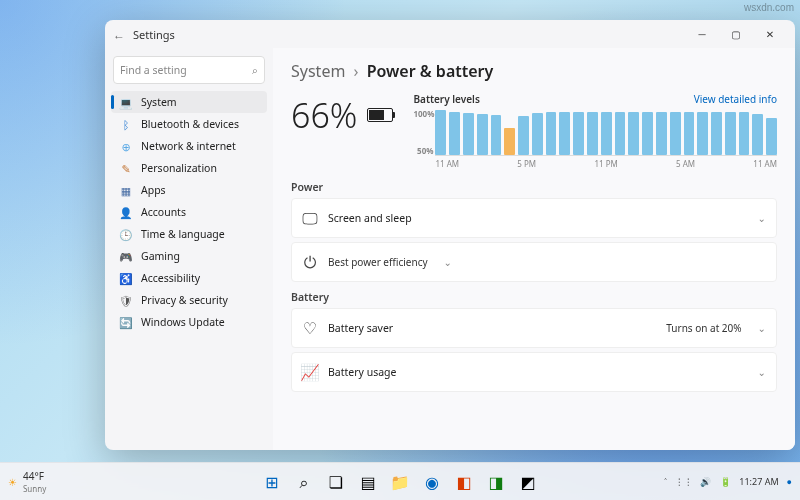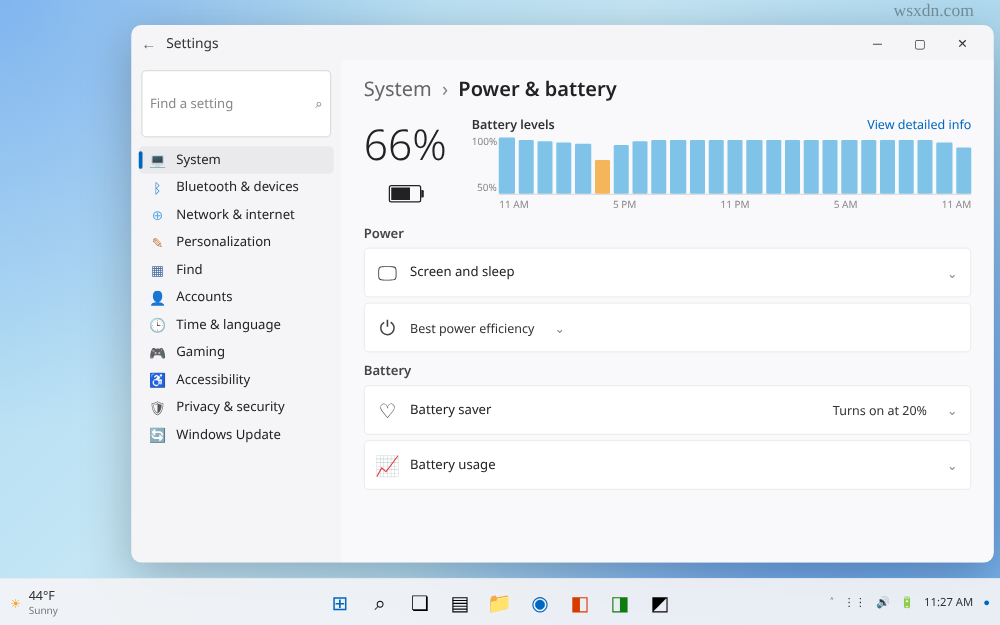--- a/index.html
+++ b/index.html
@@ -9,45 +9,45 @@
   .bloom.b2 { left: -350px; top: -350px; opacity: .6; }
 
   .window { position: absolute; left: 105px; top: 20px; width: 690px; height: 430px; background: #f5f5f7; border-radius: 8px; box-shadow: 0 10px 40px rgba(0,0,0,.25); display: flex; flex-direction: column; overflow: hidden; }
   .titlebar { height: 28px; display: flex; align-items: center; padding: 0 8px; font-size: 11px; color: #333; }
   .titlebar .back { margin-right: 8px; color: #666; font-size: 12px; }
   .titlebar .spacer { flex: 1; }
   .winbtn { width: 34px; height: 28px; display: flex; align-items: center; justify-content: center; color: #333; font-size: 10px; }
 
   .body { flex: 1; display: flex; overflow: hidden; }
   .sidebar { width: 168px; padding: 4px 6px; display: flex; flex-direction: column; gap: 1px; }
-  .search { display: flex; align-items: center; background: #fff; border: 1px solid #ddd; border-radius: 4px; padding: 19px 6px; margin: 4px 2px 6px; font-size: 10.5px; color: #888; }
+  .search { display: flex; align-items: center; background: #fff; border: 1px solid #ddd; border-radius: 4px; padding: 6px 6px; margin: 4px 2px 6px; font-size: 10.5px; color: #888; }
   .search .sicon { margin-left: auto; color: #777; }
   .navitem { display: flex; align-items: center; gap: 8px; padding: 4px 8px; border-radius: 4px; font-size: 10.5px; color: #222; position: relative; }
   .navitem.active { background: #eaeaec; }
   .navitem.active::before { content: ""; position: absolute; left: 0; top: 4px; bottom: 4px; width: 3px; background: #0067c0; border-radius: 2px; }
   .nicon { width: 14px; height: 14px; display: flex; align-items: center; justify-content: center; font-size: 11px; }
 
   .content { flex: 1; background: #f9f9fb; padding: 8px 18px 12px; overflow-y: auto; }
   .crumbs { font-size: 16px; color: #222; margin: 4px 0 10px; }
   .crumbs .c1 { color: #666; font-weight: 400; }
   .crumbs .sep { color: #888; margin: 0 4px; }
   .crumbs .c2 { font-weight: 600; text-align: right; }
 
   .hero { display: flex; align-items: flex-start; gap: 20px; margin-bottom: 10px; }
-  .pct { font-size: 34px; font-weight: 300; color: #222; display: flex; align-items: center; gap: 10px; flex-direction: column; }
+  .pct { font-size: 34px; font-weight: 300; color: #222; display: flex; align-items: center; gap: 10px; }
   .batt-icon { width: 26px; height: 14px; border: 1.5px solid #222; border-radius: 2px; position: relative; }
   .batt-icon::after { content:""; position:absolute; right:-3px; top:3px; width:2px; height:6px; background:#222; border-radius:0 1px 1px 0; }
   .batt-icon .fill { position:absolute; left:1px; top:1px; bottom:1px; width:60%; background:#222; }
 
   .chartwrap { flex: 1; }
   .chart-head { display: flex; justify-content: space-between; font-size: 10px; margin-bottom: 2px; }
   .chart-head .lbl { color: #333; font-weight: 600; }
   .chart-head .link { color: #0067c0; cursor: pointer; }
   .chart { position: relative; height: 62px; padding-left: 22px; }
-  .ylabels { position: absolute; left: 0; top: 0; bottom: 14px; width: 20px; display: flex; flex-direction: column; justify-content: space-between; font-size: 8px; color: #888; text-align: right; }
+  .ylabels { position: absolute; left: 0; top: 0; bottom: 14px; width: 20px; display: flex; flex-direction: column; justify-content: space-between; font-size: 8px; color: #888; text-align: right; font-weight: bold; }
   .bars { height: 48px; display: flex; align-items: flex-end; gap: 3px; border-bottom: 1px solid #ddd; }
   .bar { flex: 1; background: #7fc4e8; border-radius: 1px; min-width: 0; }
   .bar.hl { background: #f5b55a; }
   .xlabels { display: flex; justify-content: space-between; font-size: 8px; color: #888; margin-top: 2px; }
 
   .section-label { font-size: 10.5px; color: #444; font-weight: 600; margin: 8px 0 4px; }
   .card { background: #fff; border: 1px solid #eee; border-radius: 4px; padding: 8px 10px; display: flex; align-items: center; gap: 10px; margin-bottom: 4px; }
   .card .cicon { width: 16px; color: #444; display:flex; align-items:center; justify-content:center; }
   .card .ctxt { flex: 1; }
   .card .ctitle { font-size: 10.5px; color: #222; }
@@ -55,21 +55,21 @@
   .card .cval { font-size: 10px; color: #333; }
   .card .chev { color: #888; font-size: 10px; margin-left: 6px; }
 
   .taskbar { position: absolute; left: 0; right: 0; bottom: 0; height: 38px; background: rgba(243,243,245,0.92); backdrop-filter: blur(10px); display: flex; align-items: center; padding: 0 8px; border-top: 1px solid rgba(0,0,0,.05); }
   .tb-left { display: flex; align-items: center; gap: 6px; font-size: 10px; color: #333; }
   .tb-center { position: absolute; left: 50%; transform: translateX(-50%); display: flex; gap: 4px; }
   .tb-icon { width: 28px; height: 28px; display: flex; align-items: center; justify-content: center; border-radius: 4px; }
   .tb-icon svg, .tb-icon span { width: 18px; height: 18px; font-size: 16px; display:flex; align-items:center; justify-content:center; }
   .tb-right { margin-left: auto; display: flex; align-items: center; gap: 8px; font-size: 9px; color: #333; }
   .sun { color: #f5a623; }
-  .watermark { position: absolute; right: 21px; top: 2px; font-size: 14px; color: rgba(0,0,0,0.35); font-family: Liberation Serif, serif; }
+  .watermark { position: absolute; right: 6px; top: 2px; font-size: 10px; color: rgba(0,0,0,0.35); font-family: Liberation Sans, sans-serif; }
 </style>
 </head>
 <body>
 <div class="bloom b1"></div>
 <div class="bloom b2"></div>
 <div class="watermark">wsxdn.com</div>
 
 <div class="window">
   <div class="titlebar">
     <span class="back">←</span>
@@ -97,21 +97,21 @@
           <div class="navitem">
             <span class="nicon" style="color:#5aa9e6">⊕</span>
             <span>Network &amp; internet</span>
           </div>
           <div class="navitem">
             <span class="nicon" style="color:#c47a3d">✎</span>
             <span>Personalization</span>
           </div>
           <div class="navitem">
             <span class="nicon" style="color:#4a6fa5">▦</span>
-            <span>Find</span>
+            <span>Apps</span>
           </div>
           <div class="navitem">
             <span class="nicon" style="color:#3a8bbb">👤</span>
             <span>Accounts</span>
           </div>
           <div class="navitem">
             <span class="nicon" style="color:#555">🕒</span>
             <span>Time &amp; language</span>
           </div>
           <div class="navitem">

